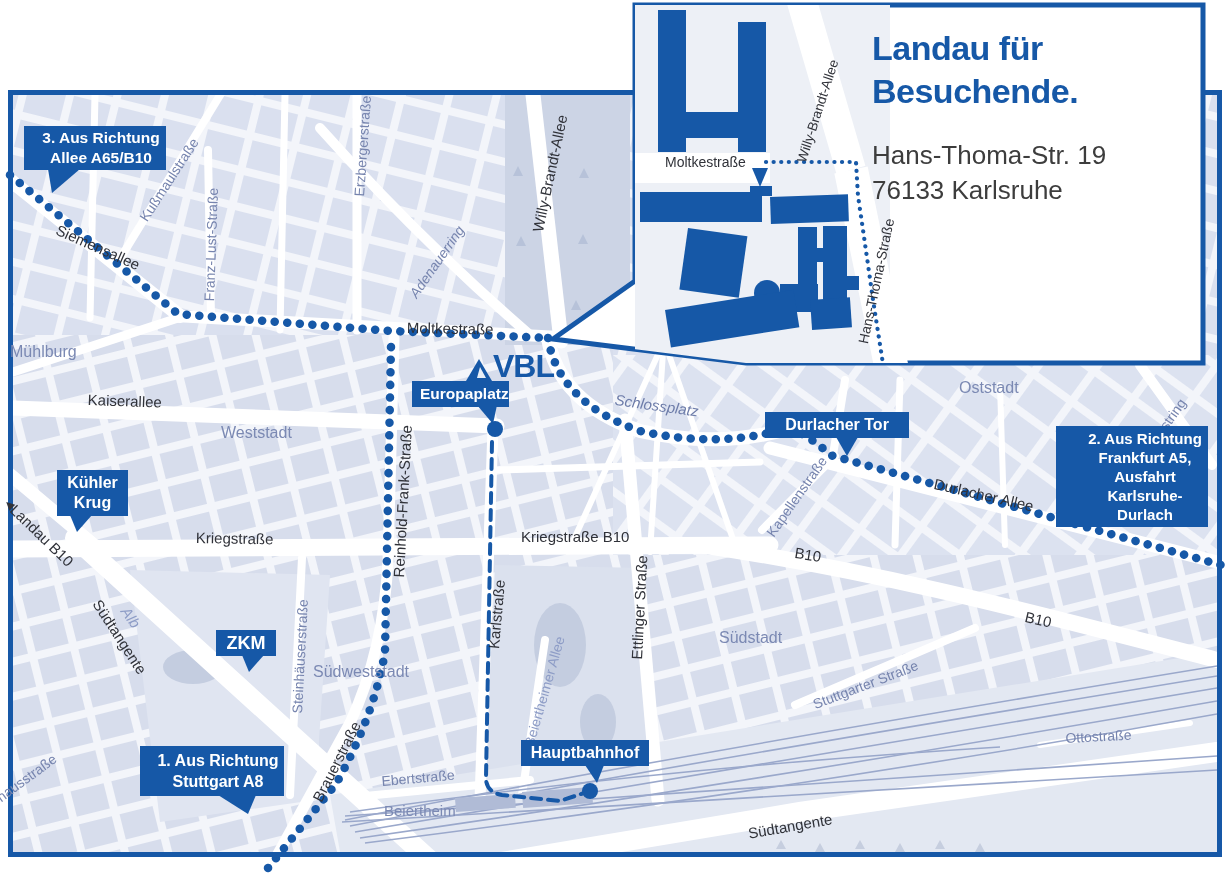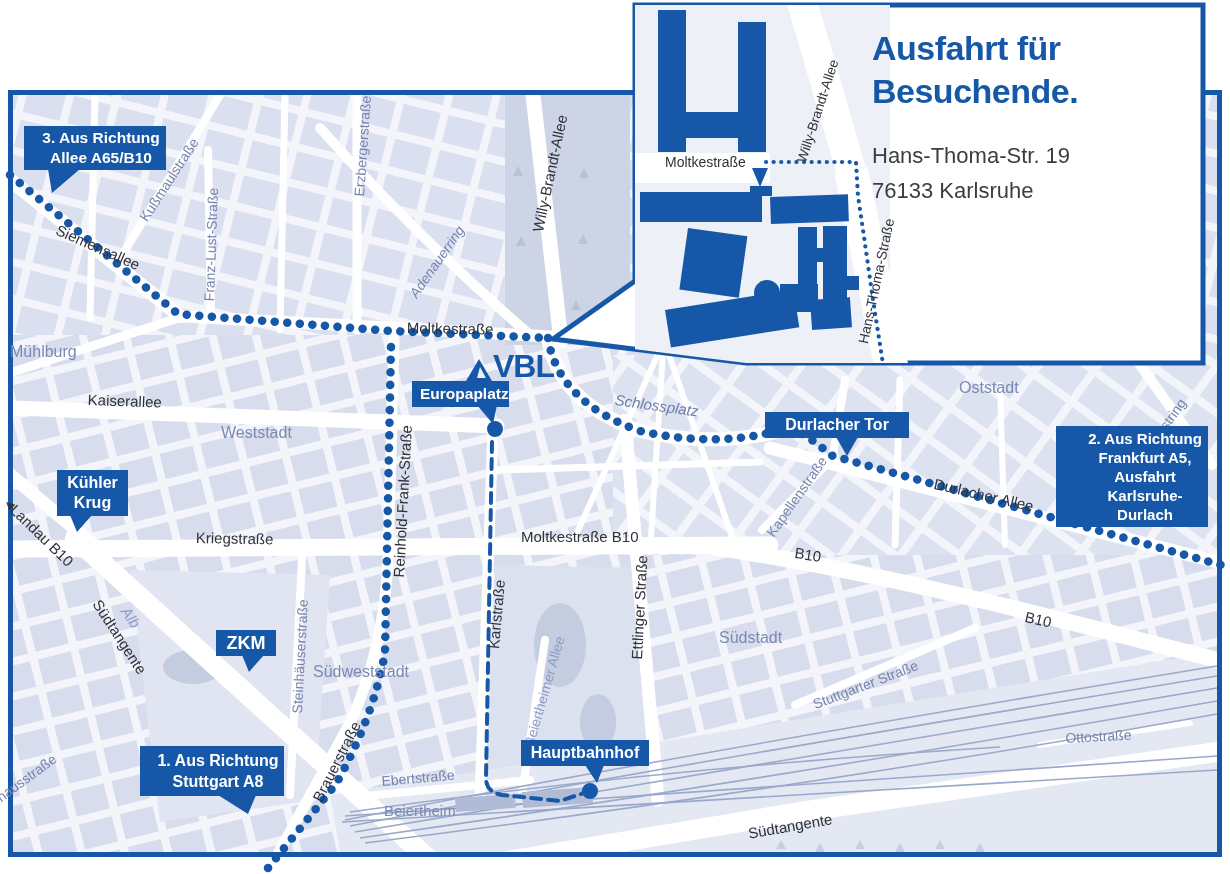--- a/index.html
+++ b/index.html
@@ -12,21 +12,21 @@
   .lbl.a{color:#7b89b3;font-size:16px;}
   .lbl.i{font-style:italic;}
   .lbl.lt{color:#8d9cc6;}
   .lbl.sm{font-size:13.5px;}
   .callout{position:absolute;background:#1658a7;color:#fff;font-weight:bold;
            box-sizing:border-box;line-height:20px;font-size:15.5px;}
   .callout .ln{display:block;text-align:center;}
   .tc{text-align:center;}
   .inset-title{position:absolute;color:#1658a7;font-weight:bold;font-size:34px;
                line-height:43px;letter-spacing:-0.5px;white-space:nowrap;}
-  .inset-addr{position:absolute;color:#3d3d3d;font-size:22px;line-height:35px;white-space:nowrap;}
+  .inset-addr{position:absolute;color:#3d3d3d;font-size:26px;line-height:35px;white-space:nowrap;}
   .vbl{position:absolute;left:466px;top:341px;display:flex;align-items:flex-end;margin-top:9px;}
   .vbl .txt{color:#1658a7;font-weight:bold;font-size:32px;letter-spacing:-1px;line-height:32px;}
 </style>
 </head>
 <body>
 
 <div class="stage">
 
 <svg class="base" width="1230" height="874" viewBox="0 0 1230 874">
   <defs>
@@ -189,21 +189,21 @@
       <path d="M766,162 L856,162 L858,196 Q866,250 873,300 Q878,332 883,364" stroke="#1658a7" stroke-width="4.2" fill="none" stroke-linecap="round" stroke-dasharray="0.1 7.5"></path>
       <polygon points="752,168 768,168 760,187" fill="#1658a7"></polygon>
     </g>
   </g>
 </svg>
 
 <div class="lbl d" style="left:60px;top:222px;transform:rotate(24deg)">Siemensallee</div>
 <div class="lbl d" style="left:407px;top:320px;transform:rotate(1deg)">Moltkestraße</div>
 <div class="lbl d" style="left:88px;top:392px;transform:rotate(2deg)">Kaiserallee</div>
 <div class="lbl d" style="left:196px;top:530px;transform:rotate(1deg)">Kriegstraße</div>
-<div class="lbl d" style="left:521px;top:529px">Moltkestraße B10</div>
+<div class="lbl d" style="left:521px;top:529px">Kriegstraße B10</div>
 <div class="lbl d" style="left:486px;top:648px;transform:rotate(-85deg)">Karlstraße</div>
 <div class="lbl d" style="left:629px;top:659px;transform:rotate(-87deg)">Ettlinger Straße</div>
 <div class="lbl d" style="left:391px;top:577px;transform:rotate(-87deg)">Reinhold-Frank-Straße</div>
 <div class="lbl d" style="left:530px;top:230px;transform:rotate(-78deg)">Willy-Brandt-Allee</div>
 <div class="lbl d" style="left:310px;top:797px;transform:rotate(-63deg)">Brauerstraße</div>
 <div class="lbl d" style="left:936px;top:476px;transform:rotate(13deg)">Durlacher Allee</div>
 <div class="lbl d" style="left:796px;top:545px;transform:rotate(9deg)">B10</div>
 <div class="lbl d" style="left:1027px;top:609px;transform:rotate(13deg)">B10</div>
 <div class="lbl d" style="left:103px;top:597px;transform:rotate(57deg)">Südtangente</div>
 <div class="lbl d" style="left:747px;top:826px;transform:rotate(-10deg)">Südtangente</div>
@@ -263,21 +263,21 @@
   <span>Hauptbahnhof</span>
 </div>
 <div class="callout" style="left:1056px;top:426px;width:152px;padding:3px 0 3px 26px;font-size:15px;line-height:19px">
   <span class="ln">2. Aus Richtung</span>
   <span class="ln">Frankfurt A5,</span>
   <span class="ln">Ausfahrt</span>
   <span class="ln">Karlsruhe-Durlach</span>
 </div>
 
 <div class="inset-title" style="left:872px;top:27px">
-  <span style="display:block">Ausfahrt für</span>
+  <span style="display:block">Landau für</span>
   <span style="display:block">Besuchende.</span>
 </div>
 <div class="inset-addr" style="left:872px;top:138px">
   <span style="display:block">Hans-Thoma-Str. 19</span>
   <span style="display:block">76133 Karlsruhe</span>
 </div>
 <div class="lbl d sm" style="left:665px;top:155px;font-size:14px">Moltkestraße</div>
 <div class="lbl d sm" style="left:795px;top:160px;transform:rotate(-72deg)">Willy-Brandt-Allee</div>
 <div class="lbl d sm" style="left:856px;top:342px;transform:rotate(-78deg);font-size:14px">Hans-Thoma-Straße</div>
 

